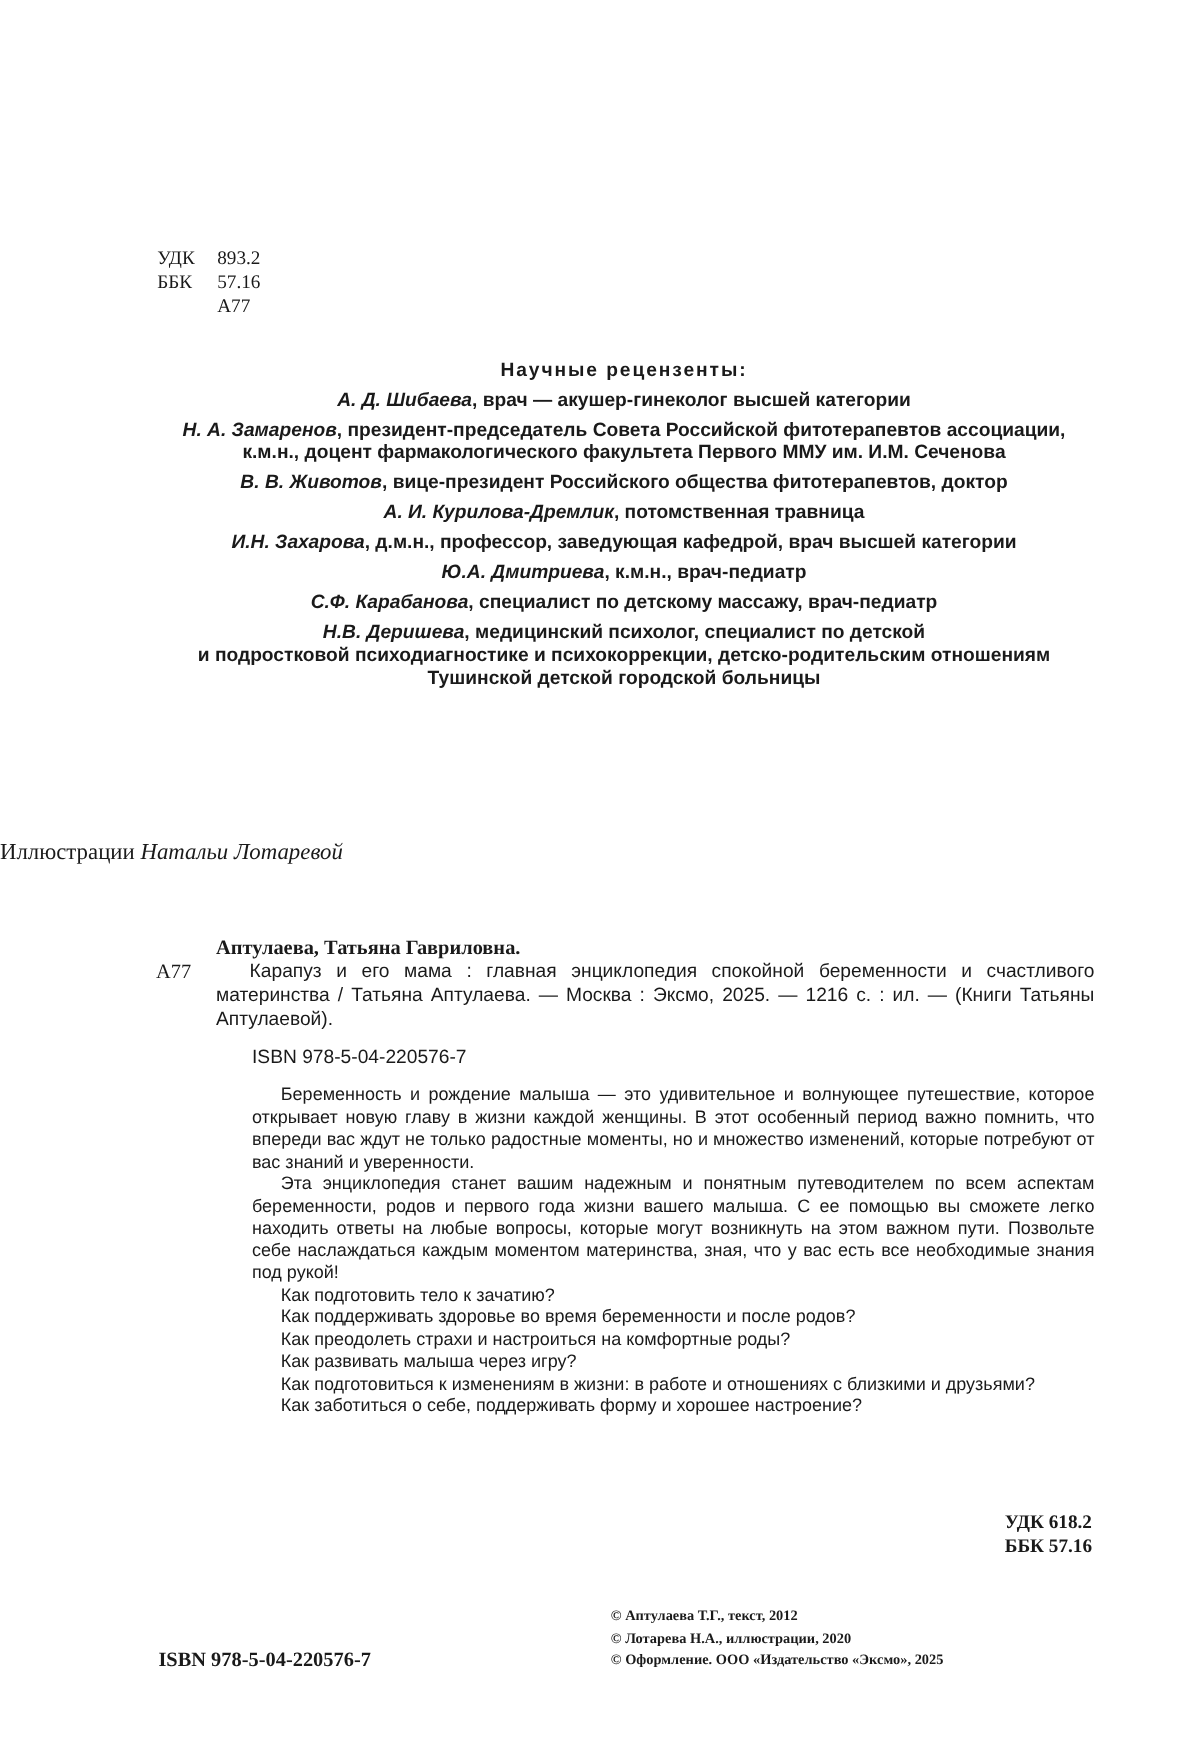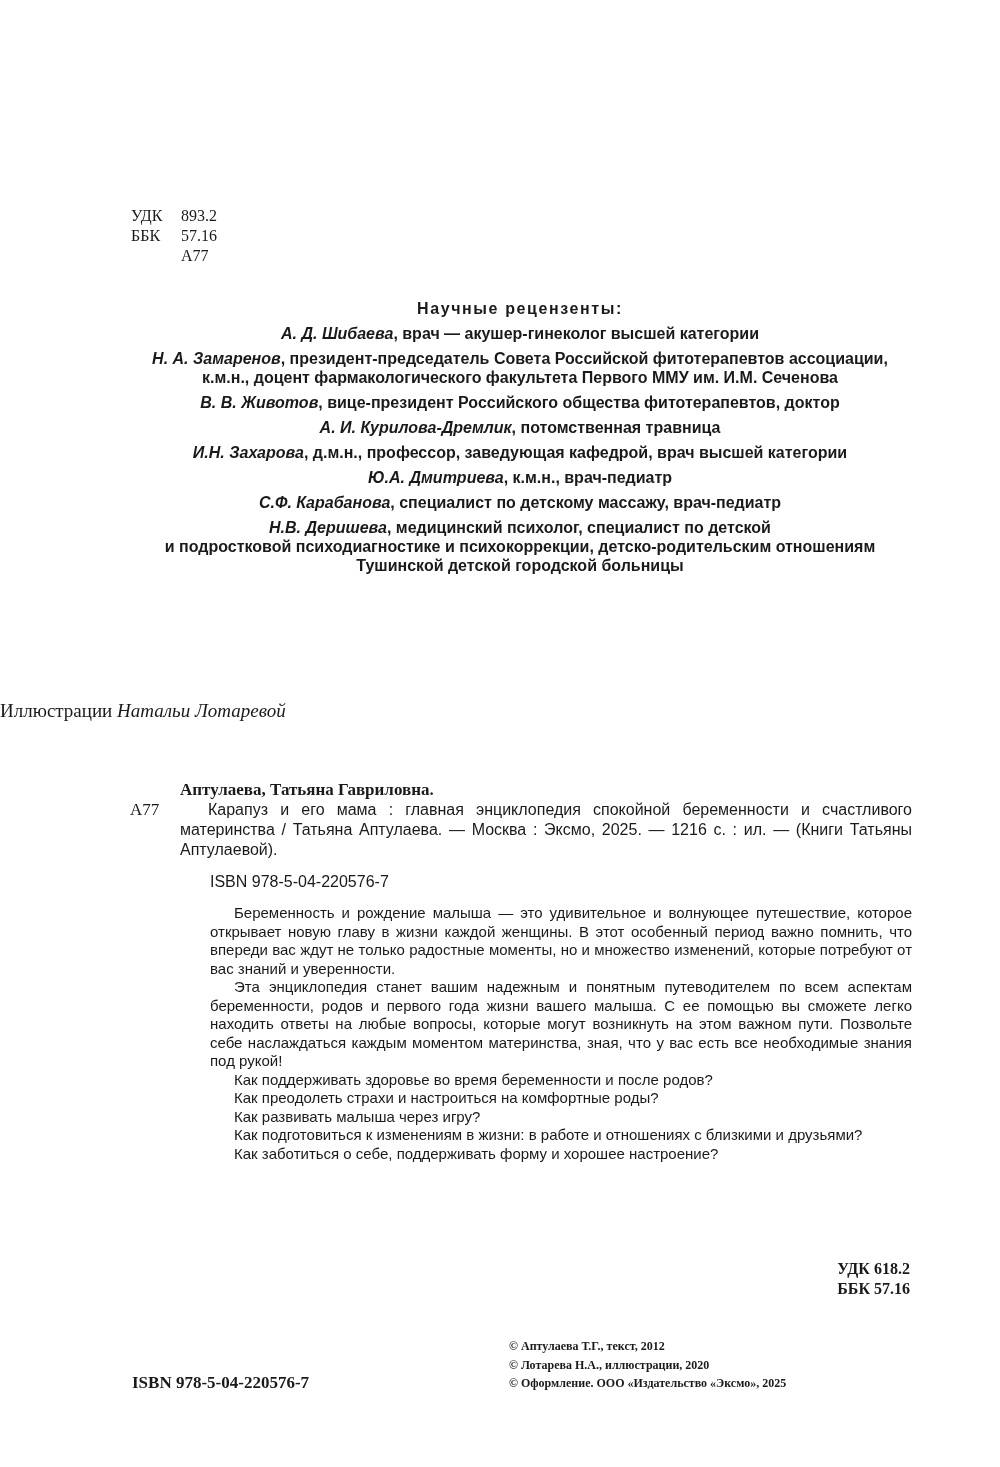--- a/index.html
+++ b/index.html
@@ -91,20 +91,21 @@
 <div class="abs bib">
   <div class="author">Аптулаева, Татьяна Гавриловна.</div>
   <div class="record">
     <div class="code">А77</div>
     <div class="text">Карапуз и его мама : главная энциклопедия спокойной беременности и счастливого материнства / Татьяна Аптулаева. — Москва : Эксмо, 2025. — 1216 с. : ил. — (Книги Татьяны Аптулаевой).</div>
   </div>
   <div class="isbn">ISBN 978-5-04-220576-7</div>
   <div class="annot">
     <p>Беременность и рождение малыша — это удивительное и волнующее путешествие, которое открывает новую главу в жизни каждой женщины. В этот особенный период важно помнить, что впереди вас ждут не только радостные моменты, но и множество изменений, которые потребуют от вас знаний и уверенности.</p>
     <p>Эта энциклопедия станет вашим надежным и понятным путеводителем по всем аспектам беременности, родов и первого года жизни вашего малыша. С ее помощью вы сможете легко находить ответы на любые вопросы, которые могут возникнуть на этом важном пути. Позвольте себе наслаждаться каждым моментом материнства, зная, что у вас есть все необходимые знания под рукой!</p>
+    <p>Как подготовить тело к зачатию?</p>
     <p>Как поддерживать здоровье во время беременности и после родов?</p>
     <p>Как преодолеть страхи и настроиться на комфортные роды?</p>
     <p>Как развивать малыша через игру?</p>
     <p>Как подготовиться к изменениям в жизни: в работе и отношениях с близкими и друзьями?</p>
     <p>Как заботиться о себе, поддерживать форму и хорошее настроение?</p>
   </div>
 </div>
 
 <div class="abs bottom-codes">
   <div>УДК 618.2</div>

